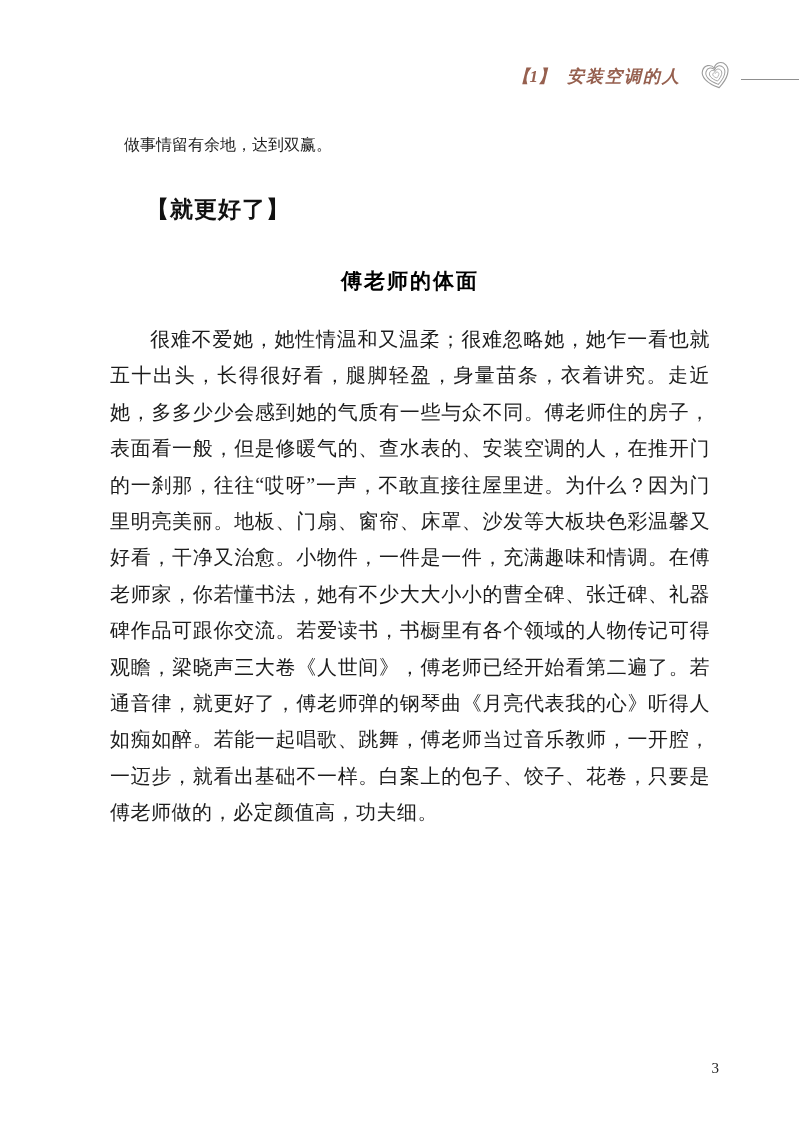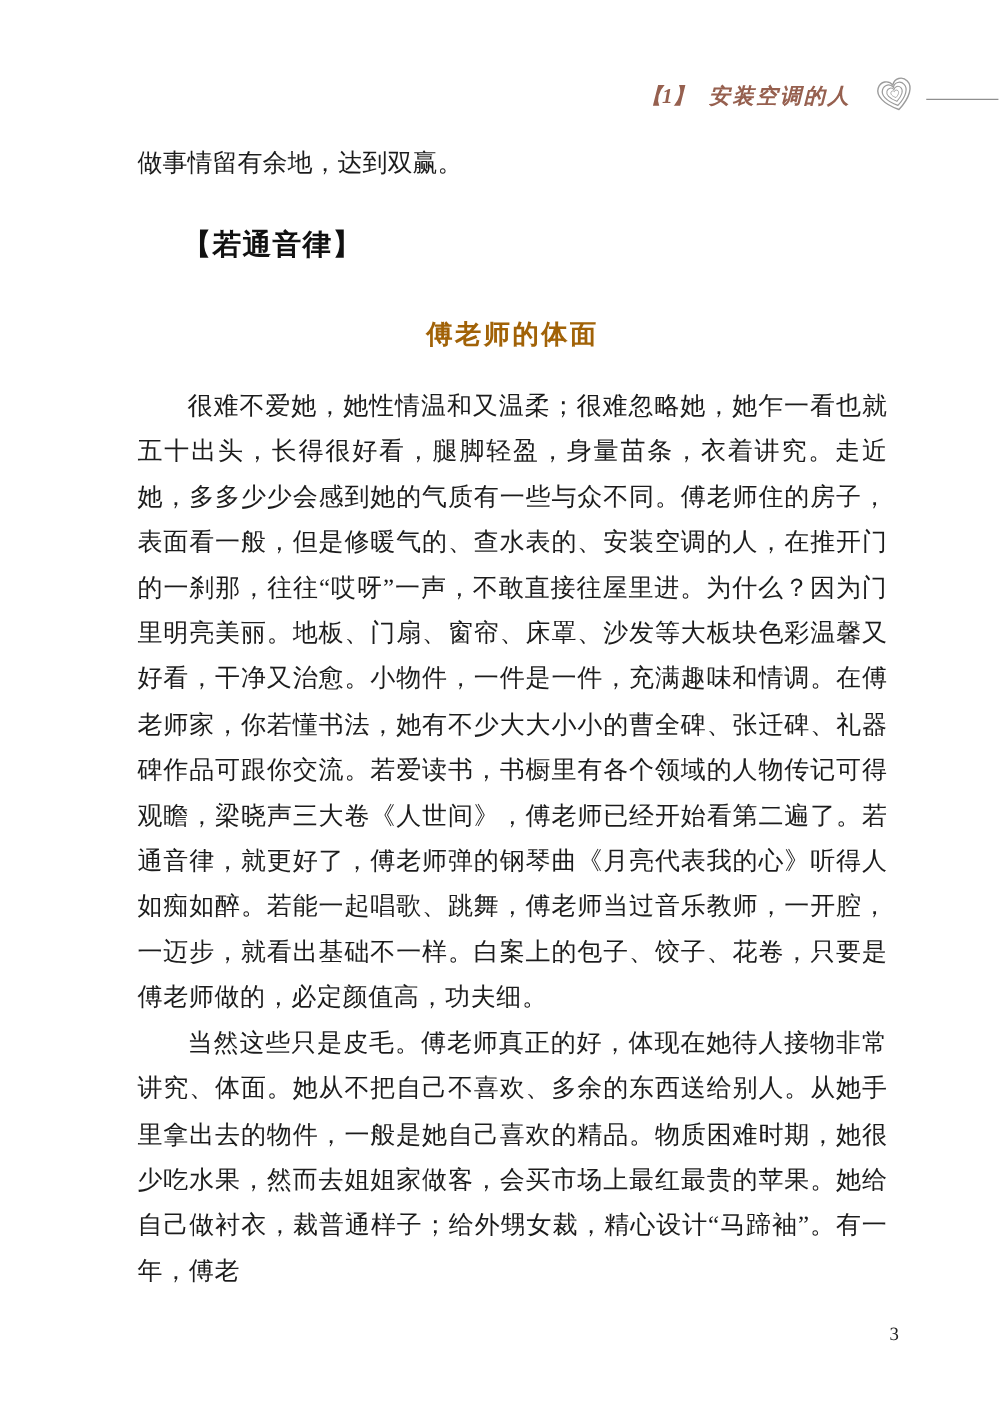--- a/index.html
+++ b/index.html
@@ -41,40 +41,40 @@
   }
 
   
   .content {
     position: absolute;
     left: 110px;
     top: 116px;
     width: 600px;
   }
   .intro-line {
-    font-size: 20px;
+    font-size: 16px;
     line-height: 30px;
-    margin: 0;
+    margin: 14px;
   }
   .section-head {
     margin: 34px 0 0 0;
     padding-left: 36px;
     font-family: "Liberation Sans", "DejaVu Sans", sans-serif;
     font-weight: bold;
     font-size: 23px;
     color: #111111;
     letter-spacing: 1px;
   }
   .essay-title {
     margin: 42px 0 0 0;
     text-align: center;
     font-weight: bold;
     font-size: 21px;
     letter-spacing: 2px;
-    color: #a16207;
+    color: #000000;
   }
   .paras { margin-top: 26px; }
   .para {
     margin: 0;
     text-indent: 2em;
     font-size: 20px;
     line-height: 36.4px;
     text-align: justify;
     text-justify: inter-ideograph;
     letter-spacing: 0.5px;
@@ -106,25 +106,24 @@
           <path stroke-width="2.6" transform="translate(21 18) scale(0.24) translate(-21 -18)" d="M21 31 C9.5 23.5 6 15.5 9 10.5 C12 5.5 18.5 5.8 21 10.8 C23.5 5.8 30 5.5 33 10.5 C36 15.5 32.5 23.5 21 31 Z"></path>
         </g>
       </svg>
     </span>
     <span class="head-rule"></span>
   </div>
 
   <div class="content">
     <p class="intro-line">做事情留有余地，达到双赢。</p>
 
-    <div class="section-head">【若通音律】</div>
+    <div class="section-head">【就更好了】</div>
 
     <div class="essay-title">傅老师的体面</div>
 
     <div class="paras" id="paragraphs">
         <p class="para">很难不爱她，她性情温和又温柔；很难忽略她，她乍一看也就五十出头，长得很好看，腿脚轻盈，身量苗条，衣着讲究。走近她，多多少少会感到她的气质有一些与众不同。傅老师住的房子，表面看一般，但是修暖气的、查水表的、安装空调的人，在推开门的一刹那，往往“哎呀”一声，不敢直接往屋里进。为什么？因为门里明亮美丽。地板、门扇、窗帘、床罩、沙发等大板块色彩温馨又好看，干净又治愈。小物件，一件是一件，充满趣味和情调。在傅老师家，你若懂书法，她有不少大大小小的曹全碑、张迁碑、礼器碑作品可跟你交流。若爱读书，书橱里有各个领域的人物传记可得观瞻，梁晓声三大卷《人世间》，傅老师已经开始看第二遍了。若通音律，就更好了，傅老师弹的钢琴曲《月亮代表我的心》听得人如痴如醉。若能一起唱歌、跳舞，傅老师当过音乐教师，一开腔，一迈步，就看出基础不一样。白案上的包子、饺子、花卷，只要是傅老师做的，必定颜值高，功夫细。</p>
-        <p class="para">当然这些只是皮毛。傅老师真正的好，体现在她待人接物非常讲究、体面。她从不把自己不喜欢、多余的东西送给别人。从她手里拿出去的物件，一般是她自己喜欢的精品。物质困难时期，她很少吃水果，然而去姐姐家做客，会买市场上最红最贵的苹果。她给自己做衬衣，裁普通样子；给外甥女裁，精心设计“马蹄袖”。有一年，傅老</p>
       </div>
   </div>
 
   <div class="page-num">3</div>
 
 </div>
 
 </body></html>

